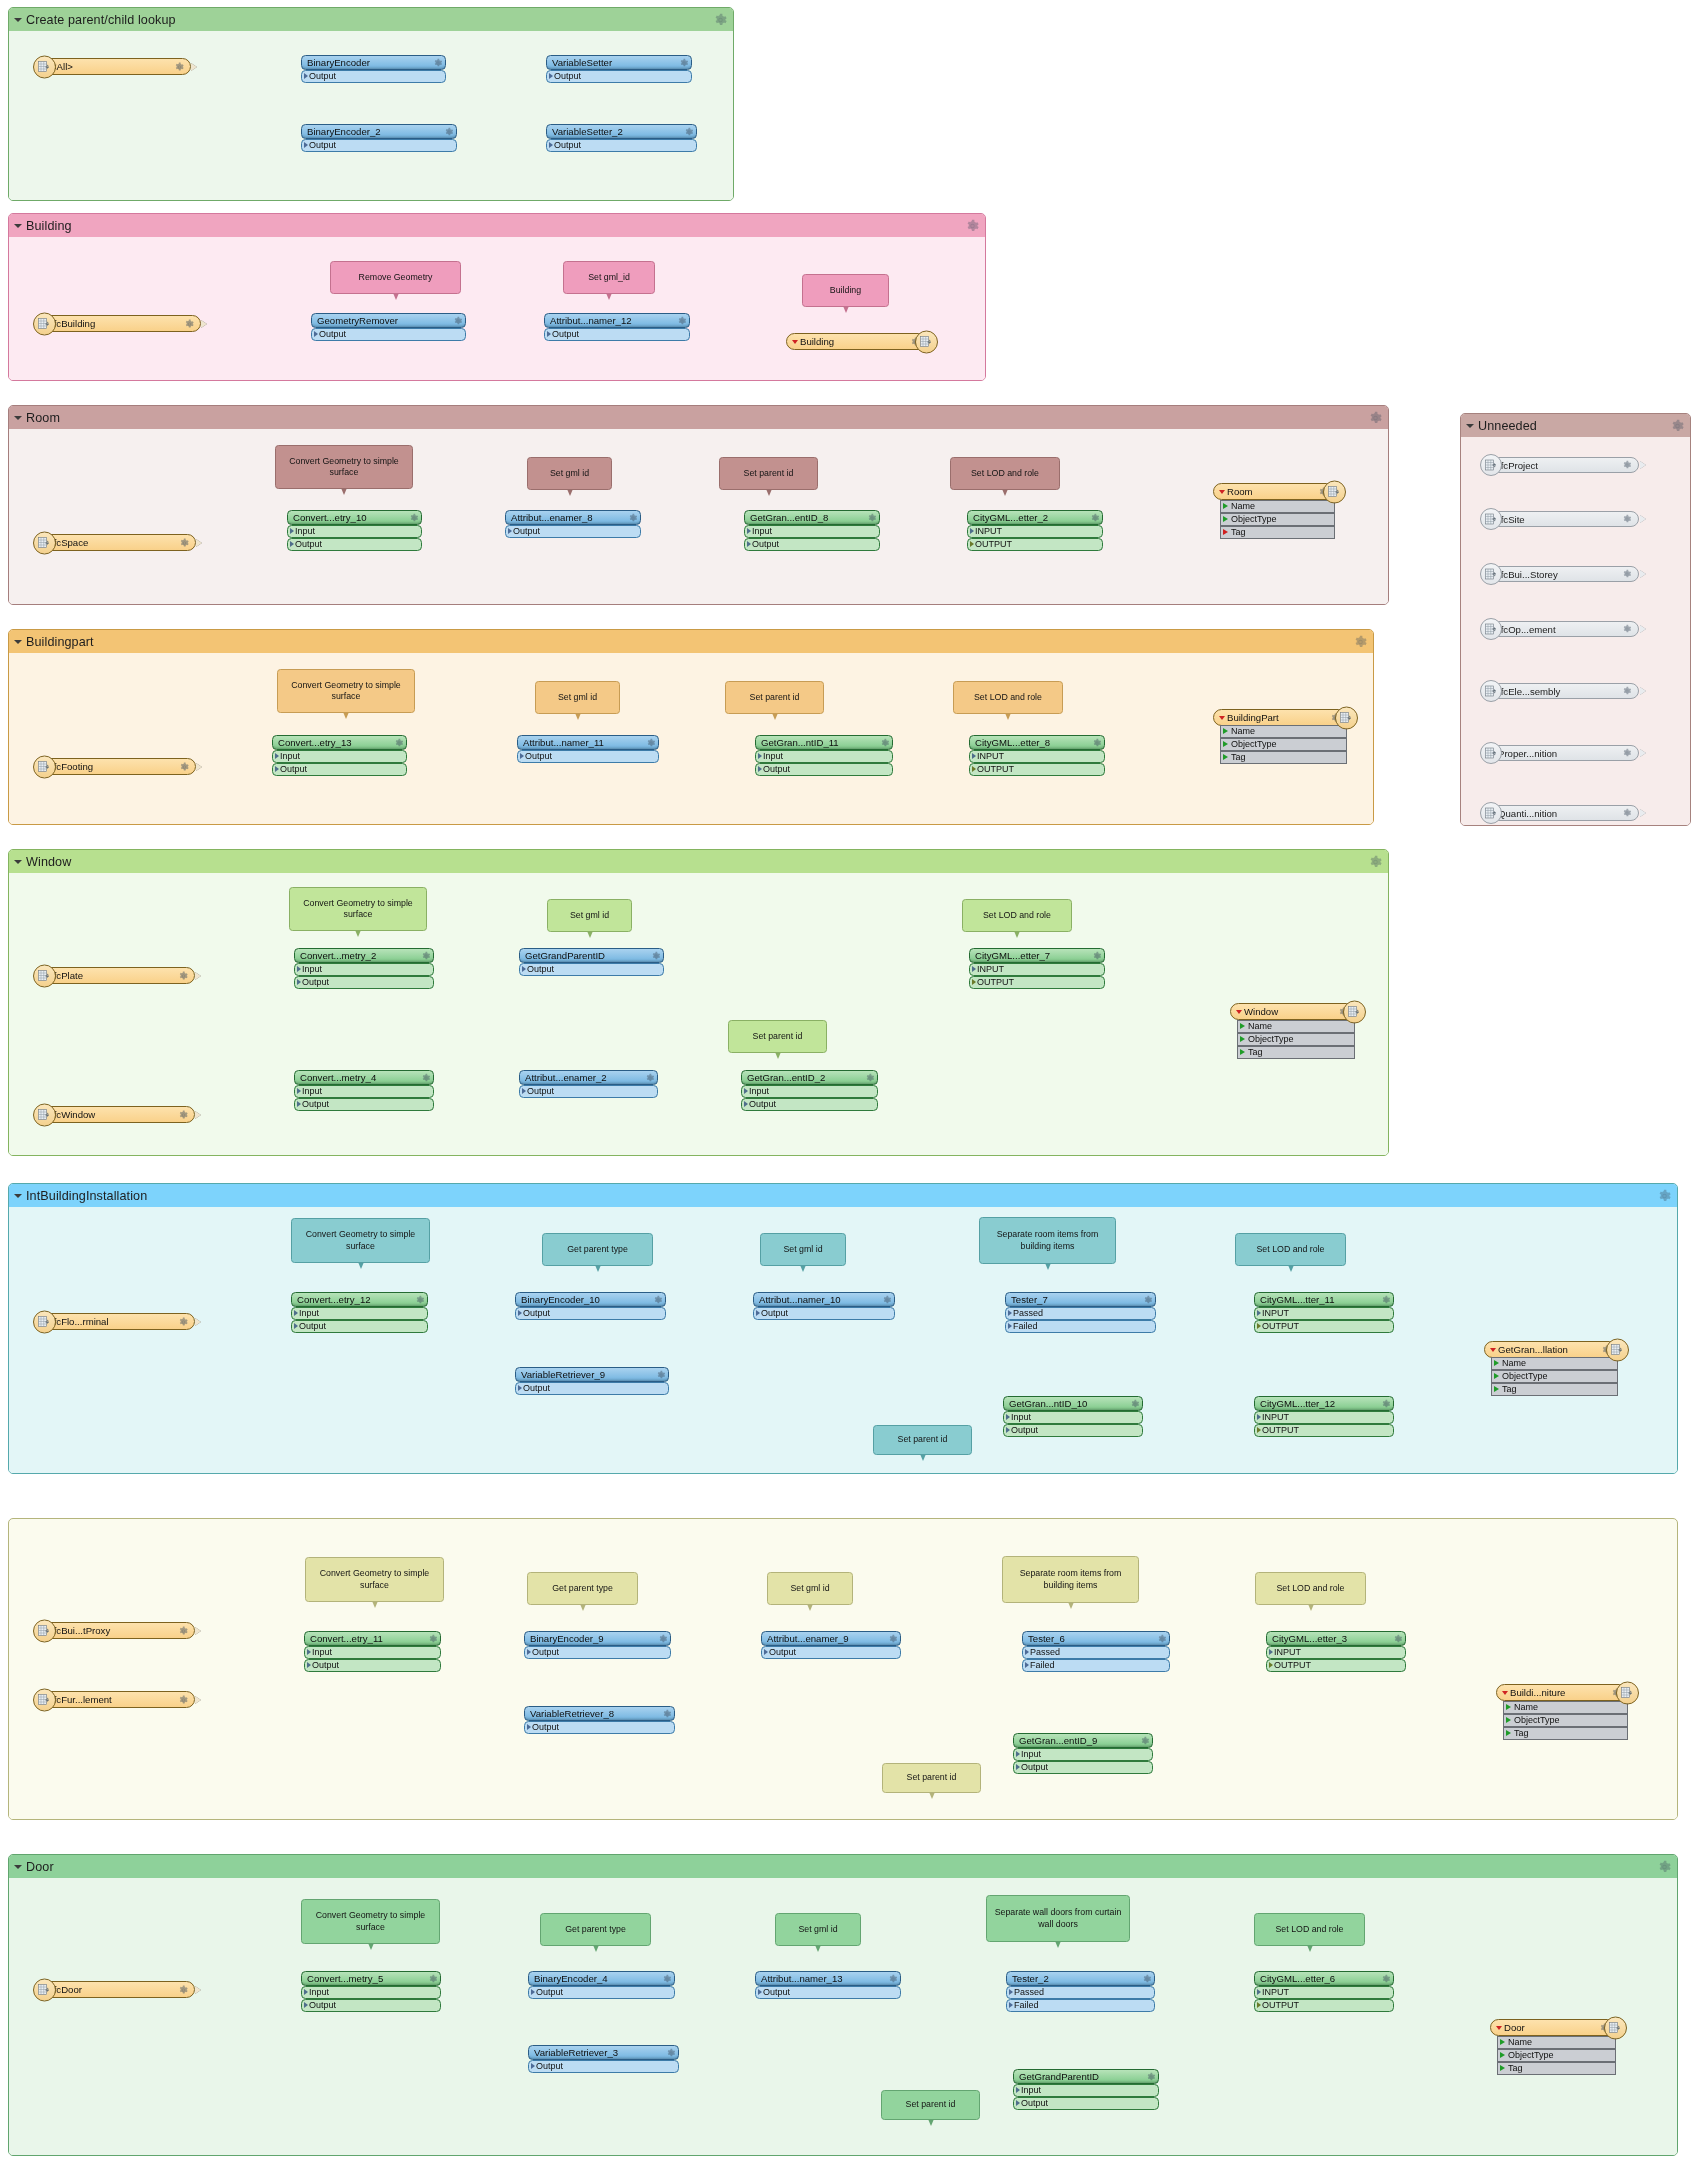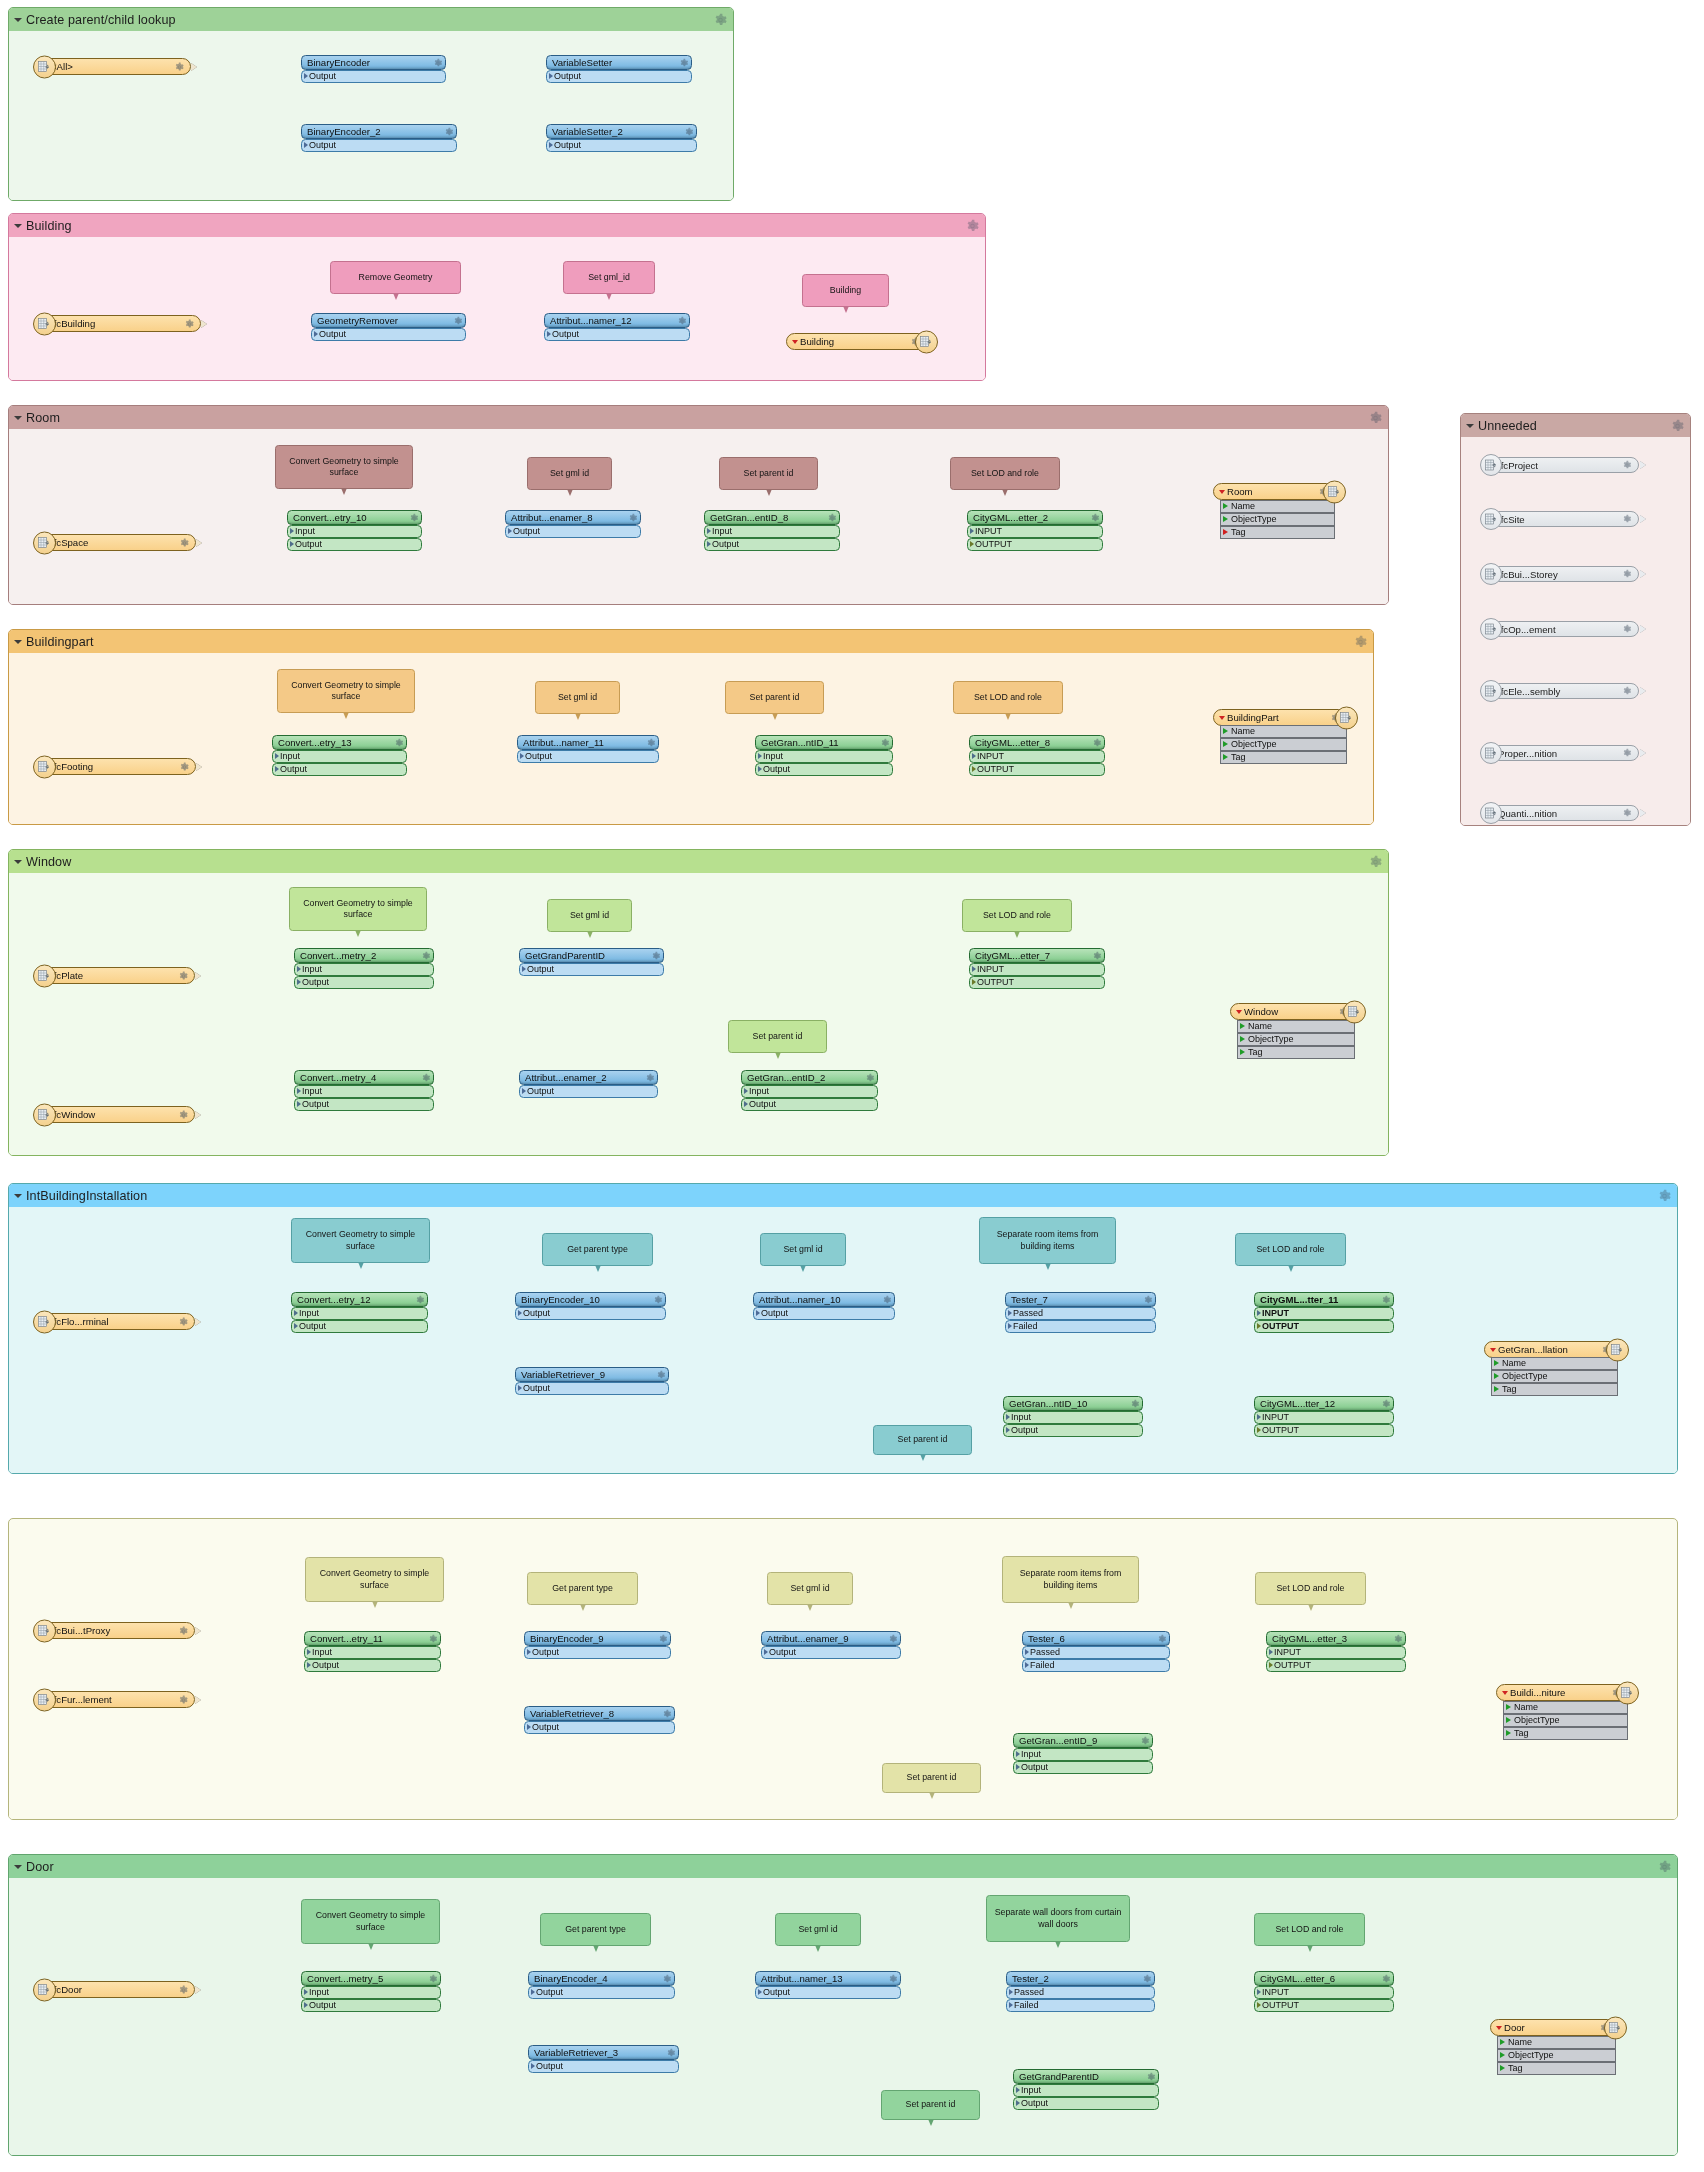--- a/index.html
+++ b/index.html
@@ -594,21 +594,21 @@
             <path fill="#3b4a5a" d="M12 8.5a3.5 3.5 0 1 0 0 7 3.5 3.5 0 0 0 0-7zm0 5.6a2.1 2.1 0 1 1 0-4.2 2.1 2.1 0 0 1 0 4.2z"></path>
             <path fill="#3b4a5a" d="M20 12c0-.5-.05-1-.14-1.4l2-1.4-1.9-3.3-2.3.9a7.6 7.6 0 0 0-2.4-1.4L14.9 2h-3.8l-.36 2.4c-.88.3-1.7.78-2.4 1.4l-2.3-.9-1.9 3.3 2 1.4c-.1.45-.14.92-.14 1.4s.05.95.14 1.4l-2 1.4 1.9 3.3 2.3-.9c.7.6 1.52 1.1 2.4 1.4l.36 2.4h3.8l.36-2.4c.88-.3 1.7-.8 2.4-1.4l2.3.9 1.9-3.3-2-1.4c.1-.45.14-.92.14-1.4z" opacity=".75"></path>
           </svg>
         </span>
       </div>
       <div class="n-port">
         <span class="pt"></span>
         <span>Output</span>
       </div>
     </div>
-    <div class="node green" style="left: 704px; top: 510px; width: 136px;">
+    <div class="node green" style="left: 744px; top: 510px; width: 136px;">
       <div class="n-head">
         <span>GetGran...entID_8</span>
         <span class="gear-sm">
           <svg viewBox="0 0 24 24" width="100%" height="100%">
             <path fill="#3b4a5a" d="M12 8.5a3.5 3.5 0 1 0 0 7 3.5 3.5 0 0 0 0-7zm0 5.6a2.1 2.1 0 1 1 0-4.2 2.1 2.1 0 0 1 0 4.2z"></path>
             <path fill="#3b4a5a" d="M20 12c0-.5-.05-1-.14-1.4l2-1.4-1.9-3.3-2.3.9a7.6 7.6 0 0 0-2.4-1.4L14.9 2h-3.8l-.36 2.4c-.88.3-1.7.78-2.4 1.4l-2.3-.9-1.9 3.3 2 1.4c-.1.45-.14.92-.14 1.4s.05.95.14 1.4l-2 1.4 1.9 3.3 2.3-.9c.7.6 1.52 1.1 2.4 1.4l.36 2.4h3.8l.36-2.4c.88-.3 1.7-.8 2.4-1.4l2.3.9 1.9-3.3-2-1.4c.1-.45.14-.92.14-1.4z" opacity=".75"></path>
           </svg>
         </span>
       </div>
       <div class="n-port">
@@ -1135,21 +1135,21 @@
       </div>
       <div class="n-port">
         <span class="pt"></span>
         <span>Passed</span>
       </div>
       <div class="n-port">
         <span class="pt"></span>
         <span>Failed</span>
       </div>
     </div>
-    <div class="node green" style="left: 1254px; top: 1292px; width: 140px; font-weight: bold;">
+    <div class="node green" style="left: 1254px; top: 1292px; width: 140px;">
       <div class="n-head">
         <span>CityGML...tter_11</span>
         <span class="gear-sm">
           <svg viewBox="0 0 24 24" width="100%" height="100%">
             <path fill="#3b4a5a" d="M12 8.5a3.5 3.5 0 1 0 0 7 3.5 3.5 0 0 0 0-7zm0 5.6a2.1 2.1 0 1 1 0-4.2 2.1 2.1 0 0 1 0 4.2z"></path>
             <path fill="#3b4a5a" d="M20 12c0-.5-.05-1-.14-1.4l2-1.4-1.9-3.3-2.3.9a7.6 7.6 0 0 0-2.4-1.4L14.9 2h-3.8l-.36 2.4c-.88.3-1.7.78-2.4 1.4l-2.3-.9-1.9 3.3 2 1.4c-.1.45-.14.92-.14 1.4s.05.95.14 1.4l-2 1.4 1.9 3.3 2.3-.9c.7.6 1.52 1.1 2.4 1.4l.36 2.4h3.8l.36-2.4c.88-.3 1.7-.8 2.4-1.4l2.3.9 1.9-3.3-2-1.4c.1-.45.14-.92.14-1.4z" opacity=".75"></path>
           </svg>
         </span>
       </div>
       <div class="n-port">

